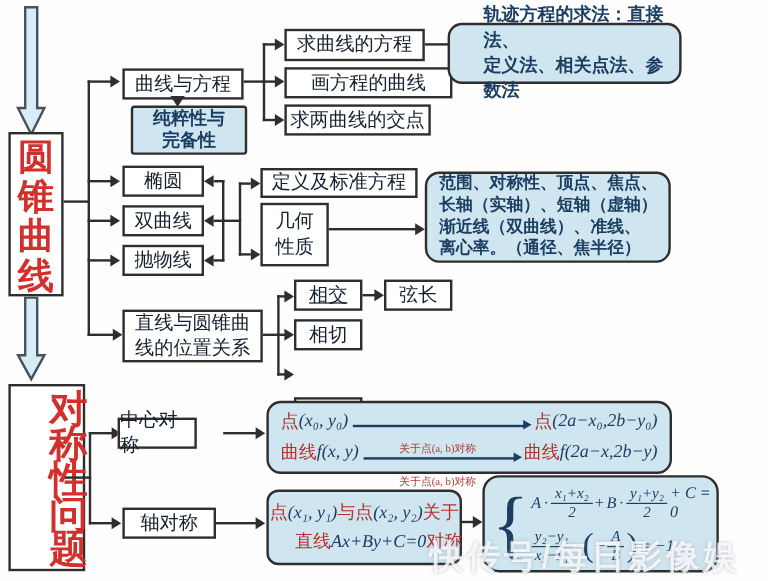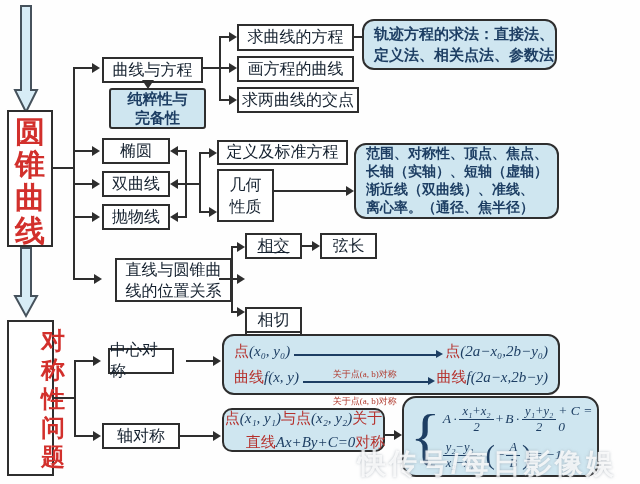--- a/index.html
+++ b/index.html
@@ -44,21 +44,21 @@
 <div id="canvas">
 
   <svg width="44" height="130" style="position:absolute;left:4px;top:4px;">
     <polygon points="17,2 27,2 27,86 33,86 22,108 11,86 17,86" fill="#d7ecf6" stroke="#46525c" stroke-width="2"></polygon>
   </svg>
   <svg width="44" height="76" style="position:absolute;left:4px;top:246px;">
     <polygon points="17,2 27,2 27,50 33,50 22,70 11,50 17,50" fill="#d7ecf6" stroke="#46525c" stroke-width="2"></polygon>
   </svg>
 
   <div class="root" style="left:7px;top:110px;width:46px;height:137px;font-size:30px;line-height:33px;padding-top:3px;">圆锥曲线</div>
-  <div class="root" style="left:7px;top:320px;width:47px;height:156px;font-size:24px;line-height:29px;padding-top:5px;padding-left:32px;">对称性问题</div>
+  <div class="root" style="left:7px;top:320px;width:64px;height:156px;font-size:32px;line-height:29px;padding-top:5px;padding-left:32px;">对称性问题</div>
 
   <div class="hln" style="left:53px;top:167px;width:22px;"></div>
   <div class="vln" style="left:73px;top:67px;height:213px;"></div>
   <div class="hln" style="left:73px;top:67px;width:20px;"></div>
   <div class="ar" style="left:92px;top:63px;"></div>
   <div class="hln" style="left:73px;top:150px;width:20px;"></div>
   <div class="ar" style="left:92px;top:146px;"></div>
   <div class="hln" style="left:73px;top:183px;width:20px;"></div>
   <div class="ar" style="left:92px;top:179px;"></div>
   <div class="hln" style="left:73px;top:216px;width:20px;"></div>
@@ -82,30 +82,30 @@
   <div class="hln" style="left:219px;top:36px;width:11px;"></div>
   <div class="ar" style="left:229px;top:32px;"></div>
   <div class="hln" style="left:219px;top:67px;width:11px;"></div>
   <div class="ar" style="left:229px;top:63px;"></div>
   <div class="hln" style="left:219px;top:99px;width:11px;"></div>
   <div class="ar" style="left:229px;top:95px;"></div>
 
   <div class="box" style="left:237px;top:24px;width:117px;height:27px;">
     <span>求曲线的方程</span>
   </div>
-  <div class="box" style="left:237px;top:56px;width:117px;height:26px;">
+  <div class="box" style="left:237px;top:56px;width:140px;height:26px;">
     <span>画方程的曲线</span>
   </div>
   <div class="box" style="left:237px;top:87px;width:122px;height:26px;">
     <span>求两曲线的交点</span>
   </div>
 
   <div class="hln" style="left:354px;top:36px;width:22px;"></div>
   <div class="ar" style="left:375px;top:32px;"></div>
-  <div class="box blue" style="left:362px;top:19px;width:195px;height:51px;font-size:15px;line-height:21px;justify-content:flex-start;padding-left:10px;border-radius:12px;">
+  <div class="box blue" style="left:373px;top:19px;width:195px;height:51px;font-size:15px;line-height:21px;justify-content:flex-start;padding-left:28px;border-radius:12px;">
     <span class="ml" style="text-align:left;">
         <span class="ml" style="text-align:left;">轨迹方程的求法：直接法、</span>
         <span class="ml" style="text-align:left;">定义法、相关点法、参数法</span>
       </span>
   </div>
 
   <div class="box" style="left:102px;top:138px;width:68px;height:26px;">
     <span>椭圆</span>
   </div>
   <div class="box" style="left:102px;top:171px;width:68px;height:26px;">
@@ -143,21 +143,21 @@
   <div class="ar" style="left:346px;top:186px;"></div>
   <div class="box blue" style="left:354px;top:143px;width:205px;height:76px;font-size:14px;line-height:18px;justify-content:flex-start;padding-left:10px;border-radius:12px;">
     <span class="ml" style="text-align:left;">
         <span class="ml" style="text-align:left;">范围、对称性、顶点、焦点、</span>
         <span class="ml" style="text-align:right;">长轴（实轴）、短轴（虚轴）</span>
         <span class="ml" style="text-align:left;">渐近线（双曲线）、准线、</span>
         <span class="ml" style="text-align:left;">离心率。（通径、焦半径）</span>
       </span>
   </div>
 
-  <div class="box" style="left:102px;top:258px;width:117px;height:44px;line-height:21px;margin-left:13px;">
+  <div class="box" style="left:102px;top:258px;width:117px;height:44px;line-height:21px;">
     <span class="ml">
         <span class="ml">直线与圆锥曲</span>
         <span class="ml">线的位置关系</span>
       </span>
   </div>
   <div class="hln" style="left:219px;top:278px;width:14px;"></div>
   <div class="vln" style="left:231px;top:246px;height:67px;"></div>
   <div class="hln" style="left:231px;top:246px;width:7px;"></div>
   <div class="ar" style="left:237px;top:242px;"></div>
   <div class="hln" style="left:231px;top:278px;width:7px;"></div>
@@ -166,35 +166,35 @@
   <div class="ar" style="left:237px;top:307px;"></div>
 
   <div class="box" style="left:245px;top:233px;width:57px;height:26px;text-decoration:underline;">
     <span>相交</span>
   </div>
   <div class="hln" style="left:302px;top:245px;width:11px;"></div>
   <div class="ar" style="left:312px;top:241px;"></div>
   <div class="box" style="left:320px;top:233px;width:57px;height:26px;">
     <span>弦长</span>
   </div>
-  <div class="box" style="left:245px;top:266px;width:57px;height:26px;margin-top:41px;">
+  <div class="box" style="left:245px;top:266px;width:57px;height:26px;">
     <span>相切</span>
   </div>
   <div class="box" style="left:245px;top:299px;width:57px;height:44px;margin-top:32px;">
     <span>相离</span>
   </div>
 
   <div class="hln" style="left:54px;top:397px;width:22px;"></div>
   <div class="vln" style="left:74px;top:360px;height:77px;"></div>
   <div class="hln" style="left:74px;top:360px;width:20px;"></div>
   <div class="ar" style="left:93px;top:356px;"></div>
   <div class="hln" style="left:74px;top:435px;width:20px;"></div>
   <div class="ar" style="left:93px;top:431px;"></div>
 
-  <div class="box" style="left:108px;top:348px;width:66px;height:26px;">
+  <div class="box" style="left:98px;top:348px;width:66px;height:26px;">
     <span>中心对称</span>
   </div>
   <div class="hln" style="left:186px;top:360px;width:28px;"></div>
   <div class="ar" style="left:213px;top:356px;"></div>
 
   <div class="box" style="left:102px;top:423px;width:78px;height:26px;">
     <span>轴对称</span>
   </div>
   <div class="hln" style="left:180px;top:435px;width:34px;"></div>
   <div class="ar" style="left:213px;top:431px;"></div>
@@ -217,21 +217,21 @@
       <span class="farrow">
         <span class="flab">关于点(a, b)对称</span>
         <span class="fline"></span>
         <span class="fhead"></span>
       </span>
       <span class="rc">曲线</span>
         <span class="m">f(2a−x,2b−y)</span>
     </div>
   </div>
 
-  <div class="box blue" style="left:222px;top:408px;width:163px;height:44px;border-radius:10px;flex-direction:column;justify-content:center;font-weight:400;font-size:15px;line-height:24px;">
+  <div class="box blue" style="left:222px;top:408px;width:163px;height:63px;border-radius:10px;flex-direction:column;justify-content:center;font-weight:400;font-size:15px;line-height:24px;">
     <div style="white-space:nowrap;">
       <span class="rc">点</span><span class="m">(x₁, y₁)</span><span class="rc">与点</span><span class="m">(x₂, y₂)</span><span class="rc">关于</span>
     </div>
     <div style="white-space:nowrap;margin-left:24px;">
       <span class="rc">直线</span><span class="m">Ax+By+C=0</span><span class="rc">对称</span>
     </div>
   </div>
 
   <div class="hln" style="left:385px;top:434px;width:10px;"></div>
   <div class="ar" style="left:394px;top:430px;"></div>

